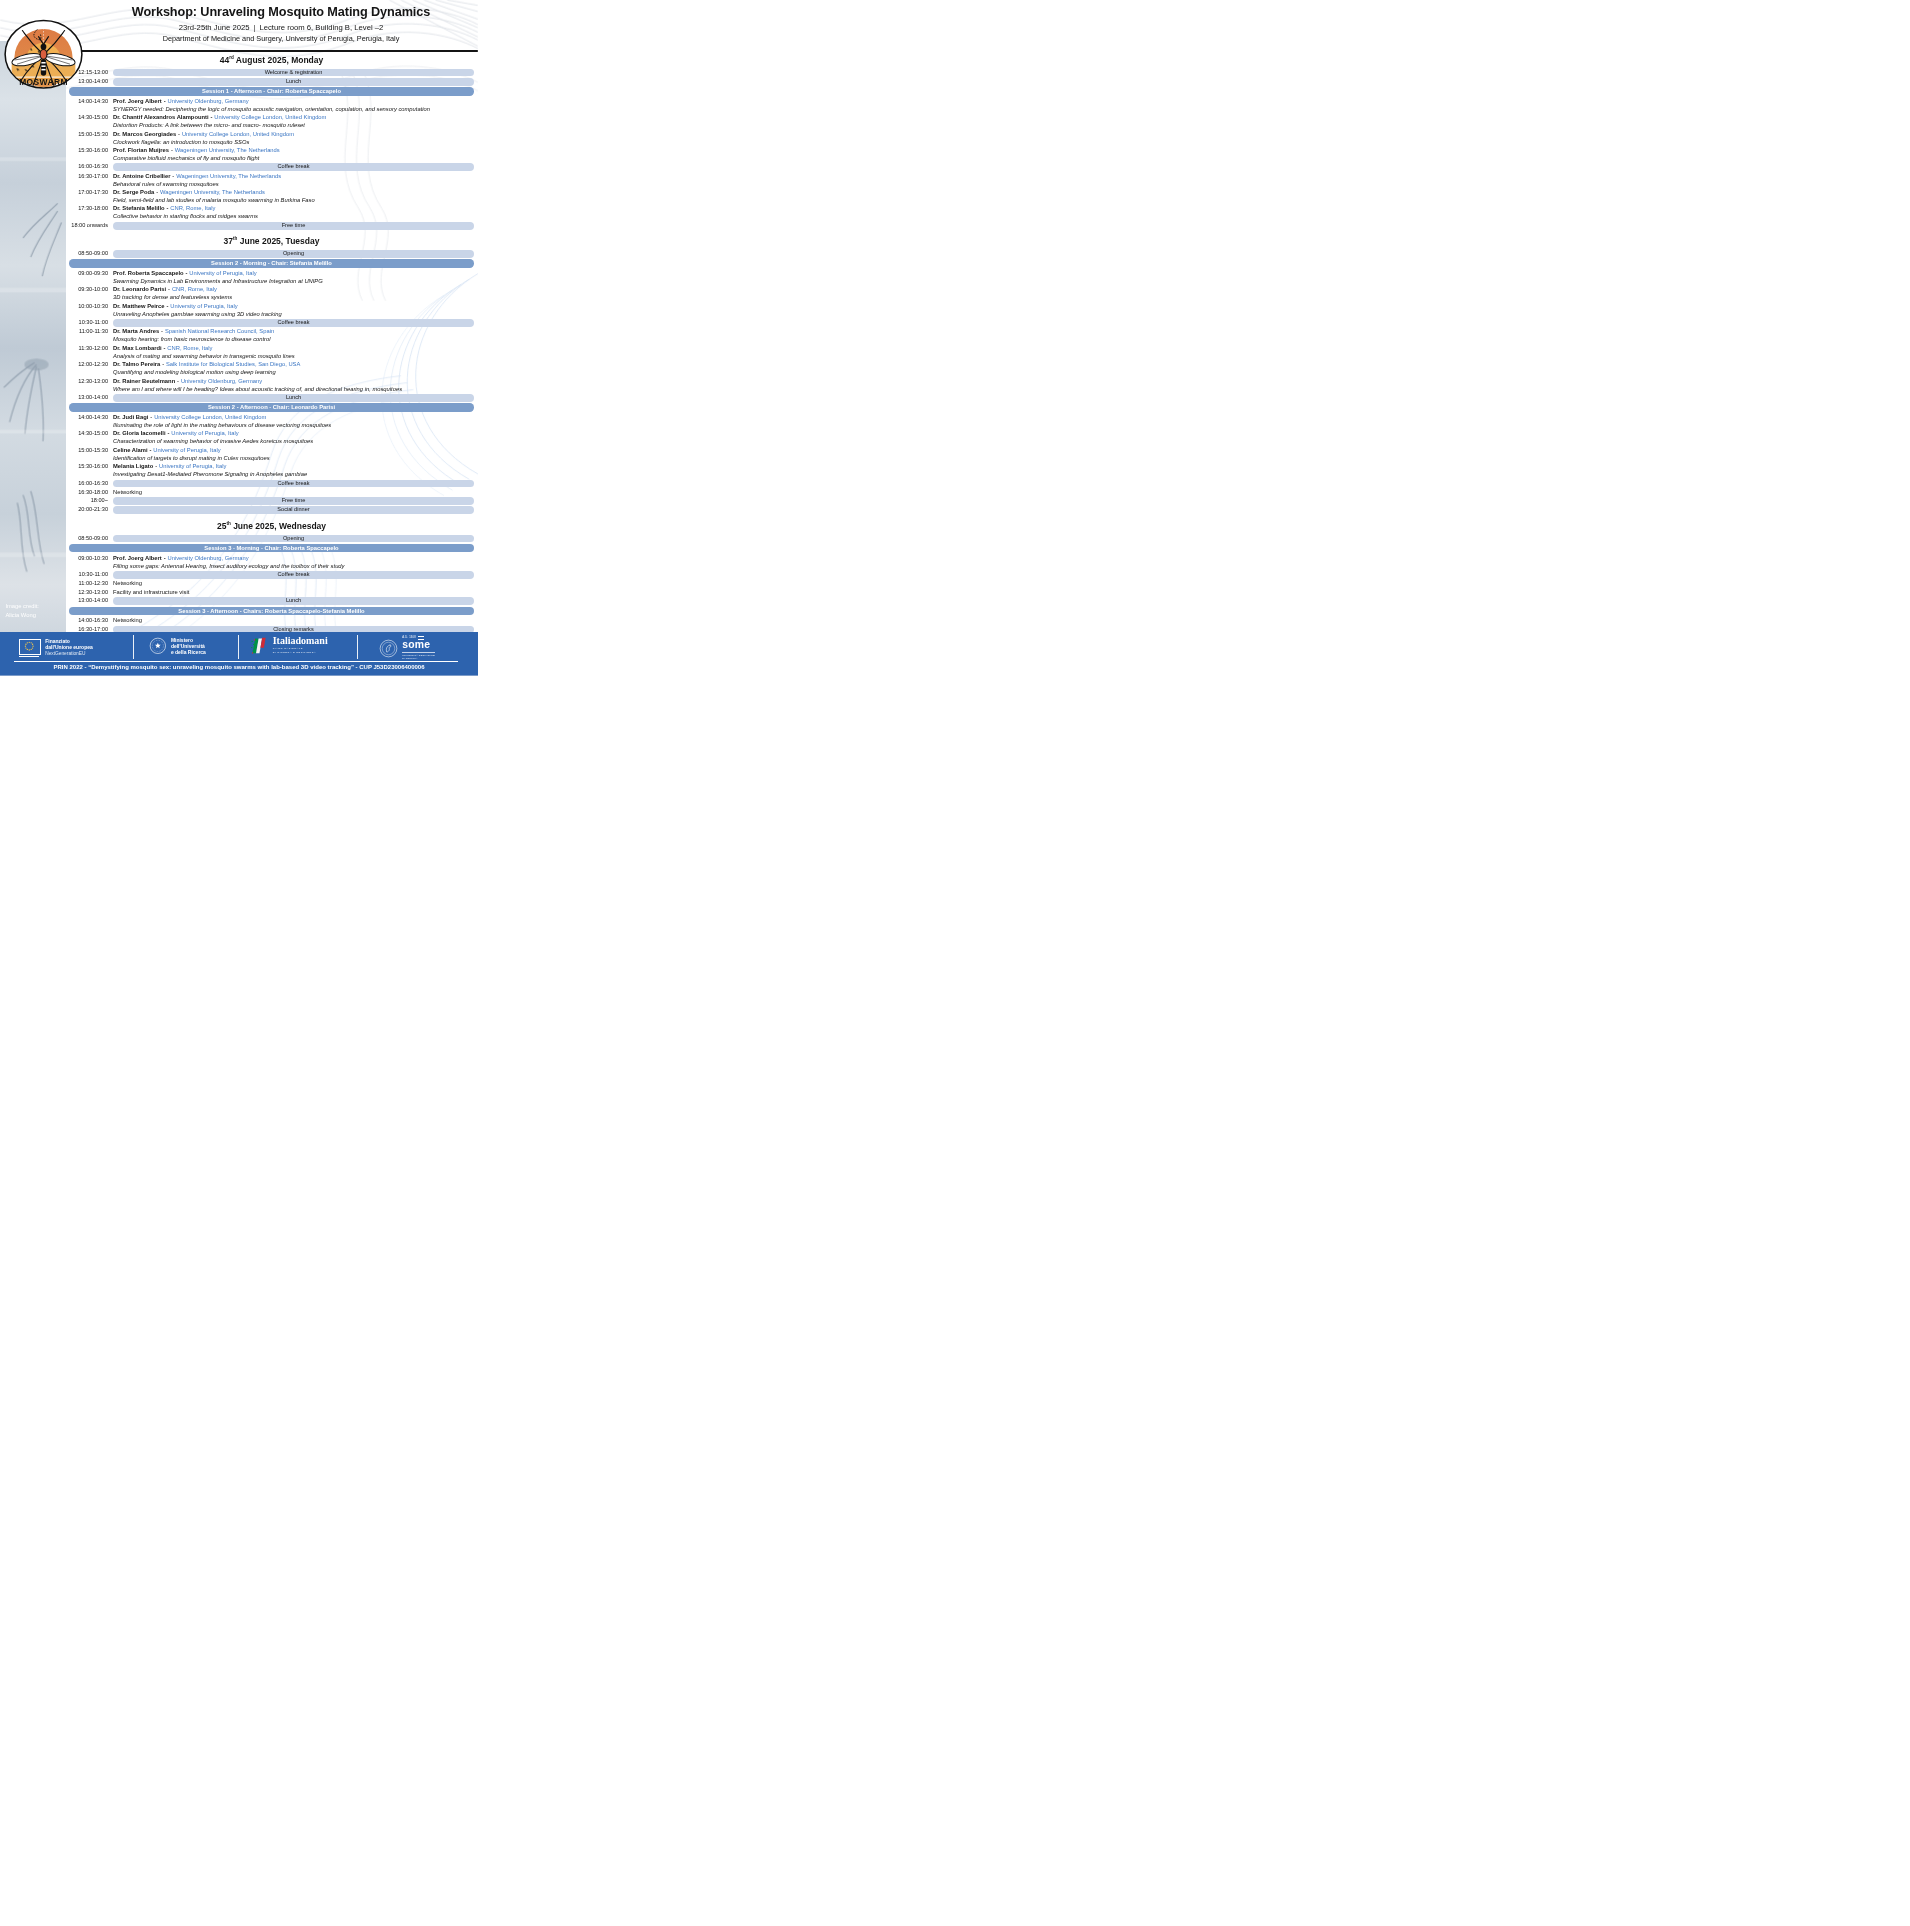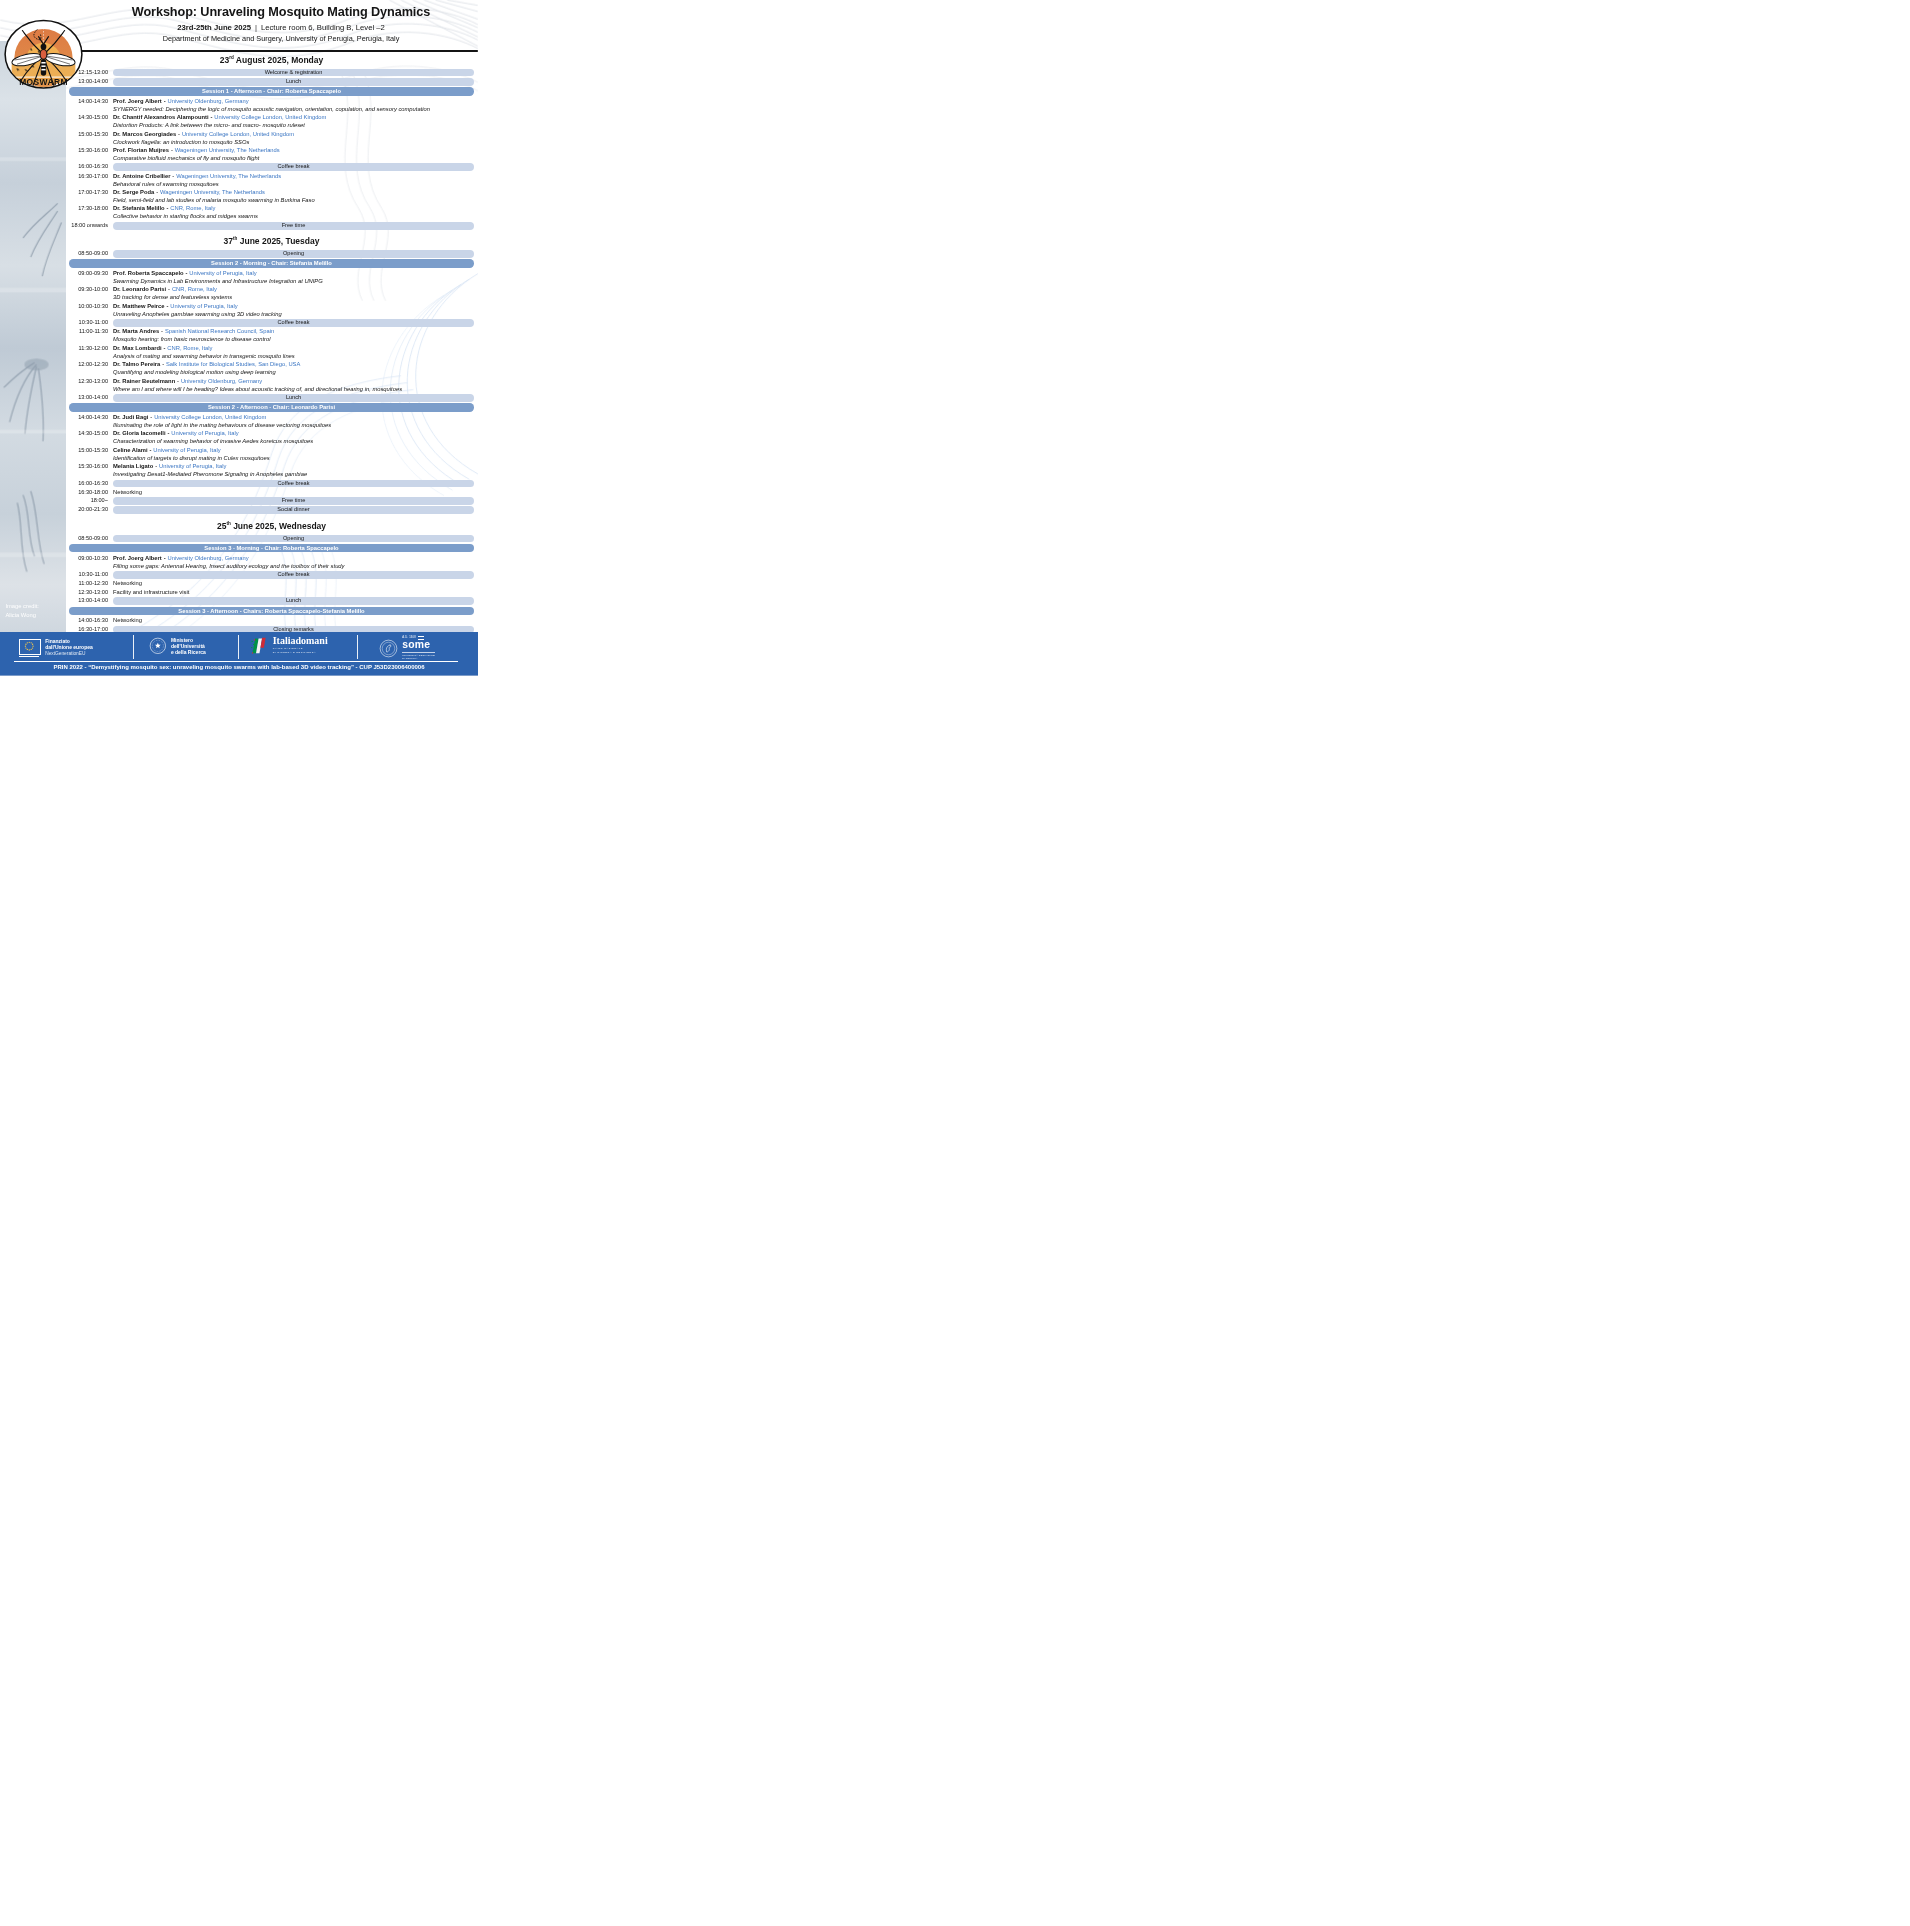--- a/index.html
+++ b/index.html
@@ -12,21 +12,21 @@
          background:linear-gradient(180deg,#ccd5dd 0%,#dbe2e8 10%,#c6d0da 24%,#d8dfe5 38%,
                     #bfcad5 52%,#d3dbe2 66%,#c7d1da 80%,#dde2e7 92%,#cfd7df 100%);}
   .strip svg{filter:blur(0.6px);}
   .credit{position:absolute;left:5.4px;top:602px;z-index:2;color:#fff;font-size:5.8px;line-height:8.5px;}
   
   .logo{position:absolute;left:3.1px;top:19px;width:81px;height:71px;z-index:3;}
   
   .header{position:absolute;left:88px;width:386px;top:4.6px;z-index:2;text-align:center;}
   .title{font-size:12.7px;font-weight:bold;letter-spacing:-0.1px;line-height:15.4px;text-align:center;}
   .sub{margin-top:3.1px;font-size:7.7px;}
-  .sub .d{font-weight:bold;}
+  .sub .d{font-weight:normal;}
   .sub .pipe{font-weight:300;margin:0 3.9px;color:#333;}
   .dept{margin-top:2.3px;font-size:7.3px;}
   .hrule{position:absolute;left:81px;right:0;top:50px;height:1.5px;background:#141414;z-index:2;border-radius:0.8px;}
   
   .content{position:absolute;left:69px;width:405px;top:52px;z-index:2;}
   .dayhdr{text-align:center;font-size:8.5px;font-weight:bold;line-height:9.2px;margin:4.6px 0 3.9px;}
   .dayhdr:first-child{margin-top:0.8px;}
   .dayhdr sup{font-size:4.6px;}
   .row{display:flex;margin-bottom:1.5px;}
   .time{flex:none;width:39px;padding-right:5px;text-align:right;font-size:5.6px;line-height:7.7px;white-space:nowrap;}
@@ -217,21 +217,21 @@
     <div class="title">Workshop: Unraveling Mosquito Mating Dynamics</div>
     <div class="sub">
       <span class="d">23rd-25th June 2025</span><span class="pipe">|</span><span>Lecture room 6, Building B, Level –2</span>
     </div>
     <div class="dept">Department of Medicine and Surgery, University of Perugia, Perugia, Italy</div>
   </div>
   <div class="hrule"></div>
 
   <div class="content">
 
-    <div class="dayhdr"><span>23</span><sup>rd</sup><span> August 2025, Monday</span></div>
+    <div class="dayhdr"><span>44</span><sup>rd</sup><span> August 2025, Monday</span></div>
 
     <div class="row">
         <div class="time">12:15-13:00</div>
         <div class="body">
           <div class="pill">Welcome &amp; registration</div>
         </div>
       </div>
     <div class="row">
         <div class="time">13:00-14:00</div>
         <div class="body">

